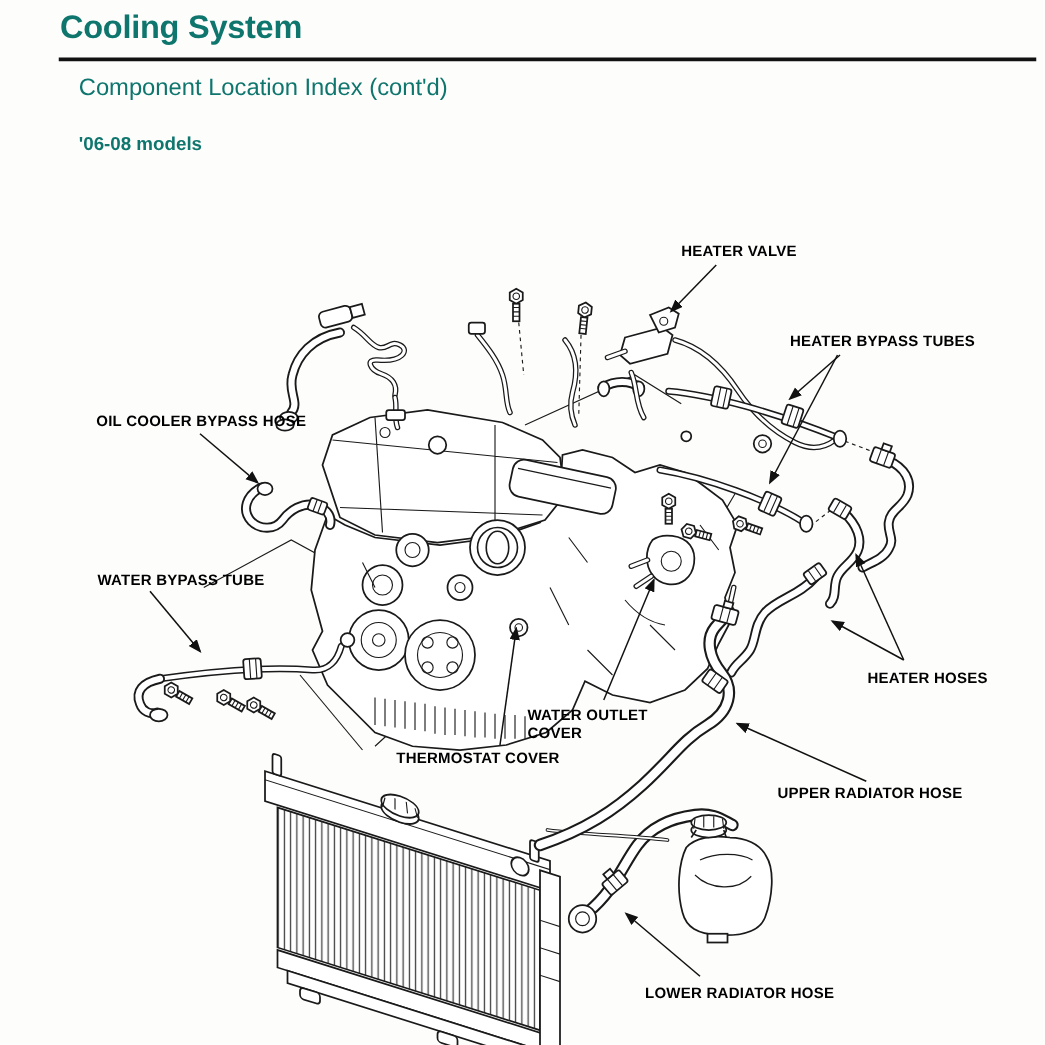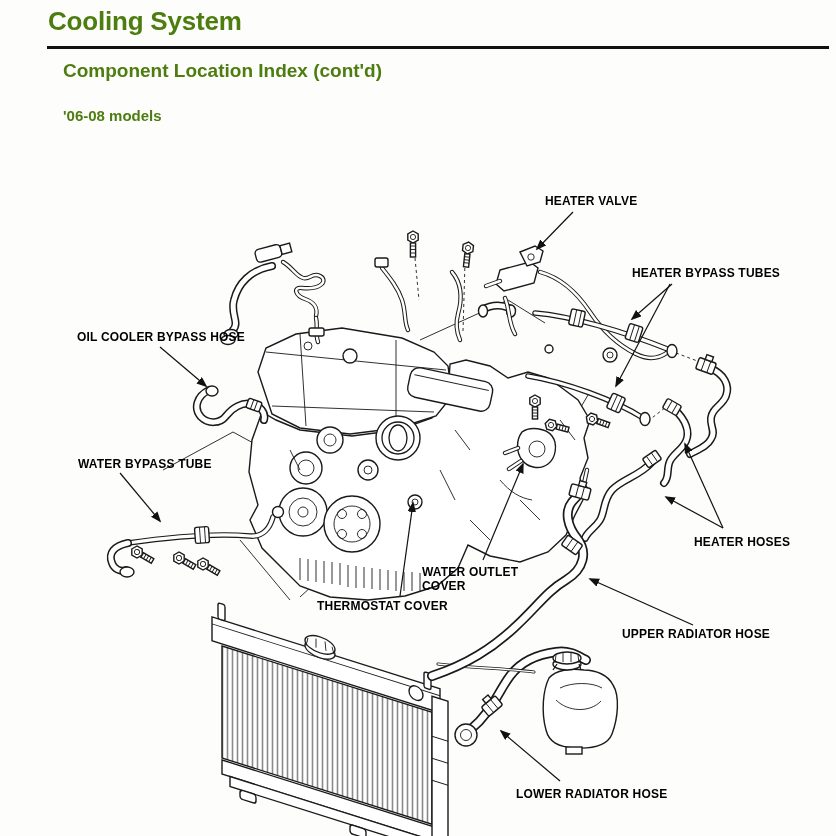--- a/index.html
+++ b/index.html
@@ -1,20 +1,20 @@
 <!DOCTYPE html>
 <html><head>
 <meta charset="utf-8">
 <style>
   html,body{margin:0;padding:0;background:#ffffff;}
   #page{position:relative;width:836px;height:836px;background:#fdfdfc;overflow:hidden;
-        font-family:"Liberation Sans",sans-serif;color:#4d7c0f;}
+        font-family:"Liberation Sans",sans-serif;color:#0f766e;}
   .h1{position:absolute;left:48px;top:6px;font-size:26px;font-weight:bold;letter-spacing:-0.2px;}
   .rule{position:absolute;left:47px;top:46px;width:782px;height:3px;background:#111;}
-  .h2{position:absolute;left:63px;top:60px;font-size:19px;font-weight:bold;}
+  .h2{position:absolute;left:63px;top:60px;font-size:19px;font-weight:normal;}
   .note{position:absolute;left:63px;top:107px;font-size:15px;font-weight:bold;}
   svg{position:absolute;left:0;top:0;}
   .thin{fill:none;stroke:#1a1a1a;stroke-width:0.9;}
   .dash{fill:none;stroke:#1a1a1a;stroke-width:0.9;stroke-dasharray:3 3;}
   .ln{fill:none;stroke:#1a1a1a;stroke-width:1.3;}
   .wfill{fill:#fff;stroke:#1a1a1a;stroke-width:1.4;}
   .hoseO{fill:none;stroke:#1a1a1a;stroke-width:10;stroke-linecap:round;}
   .hoseI{fill:none;stroke:#fff;stroke-width:6.6;stroke-linecap:round;}
   .h2O{fill:none;stroke:#1a1a1a;stroke-width:8;stroke-linecap:round;}
   .h2I{fill:none;stroke:#fff;stroke-width:5;stroke-linecap:round;}

